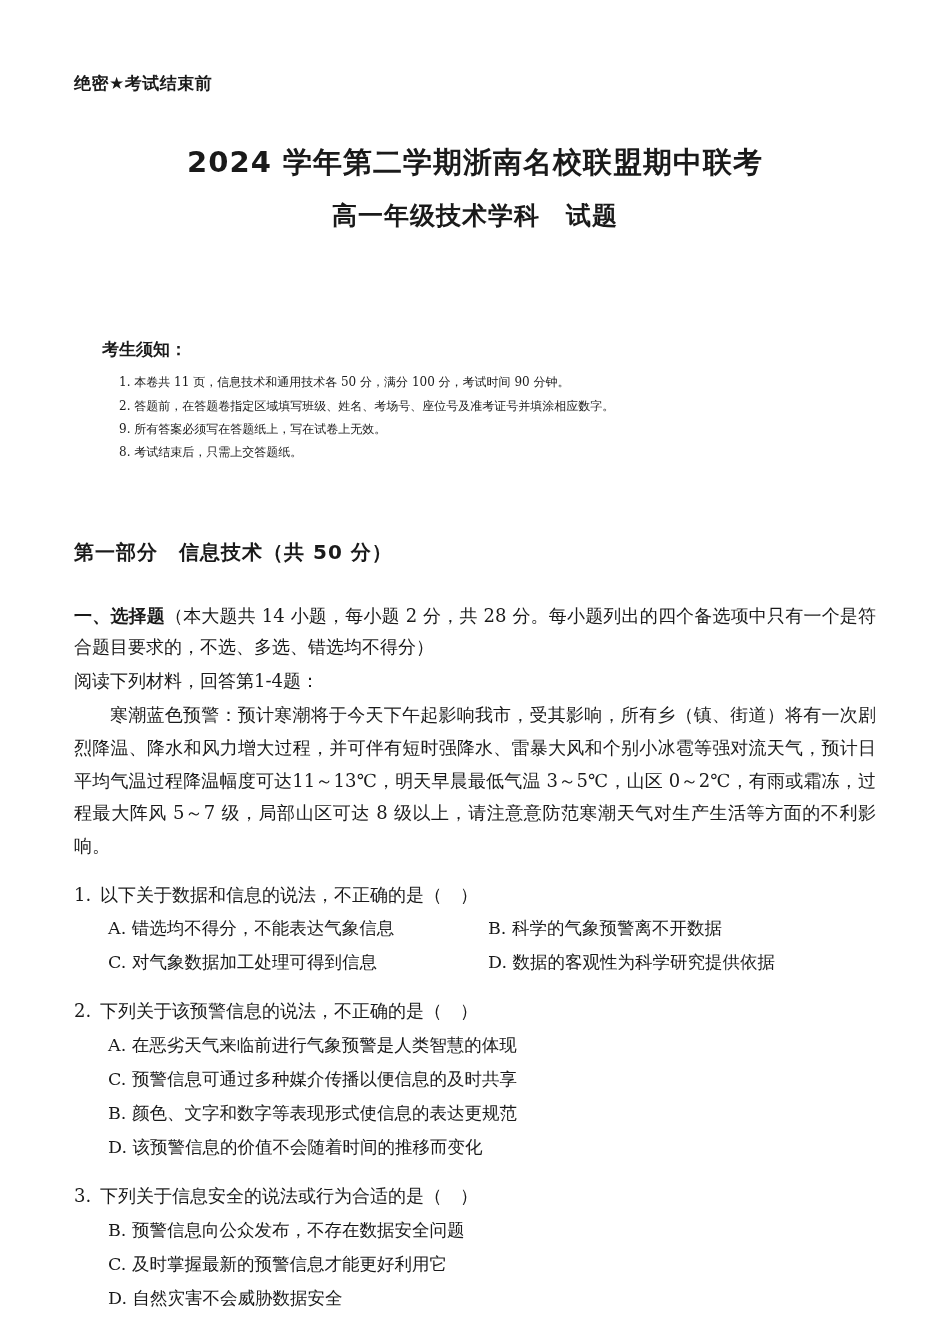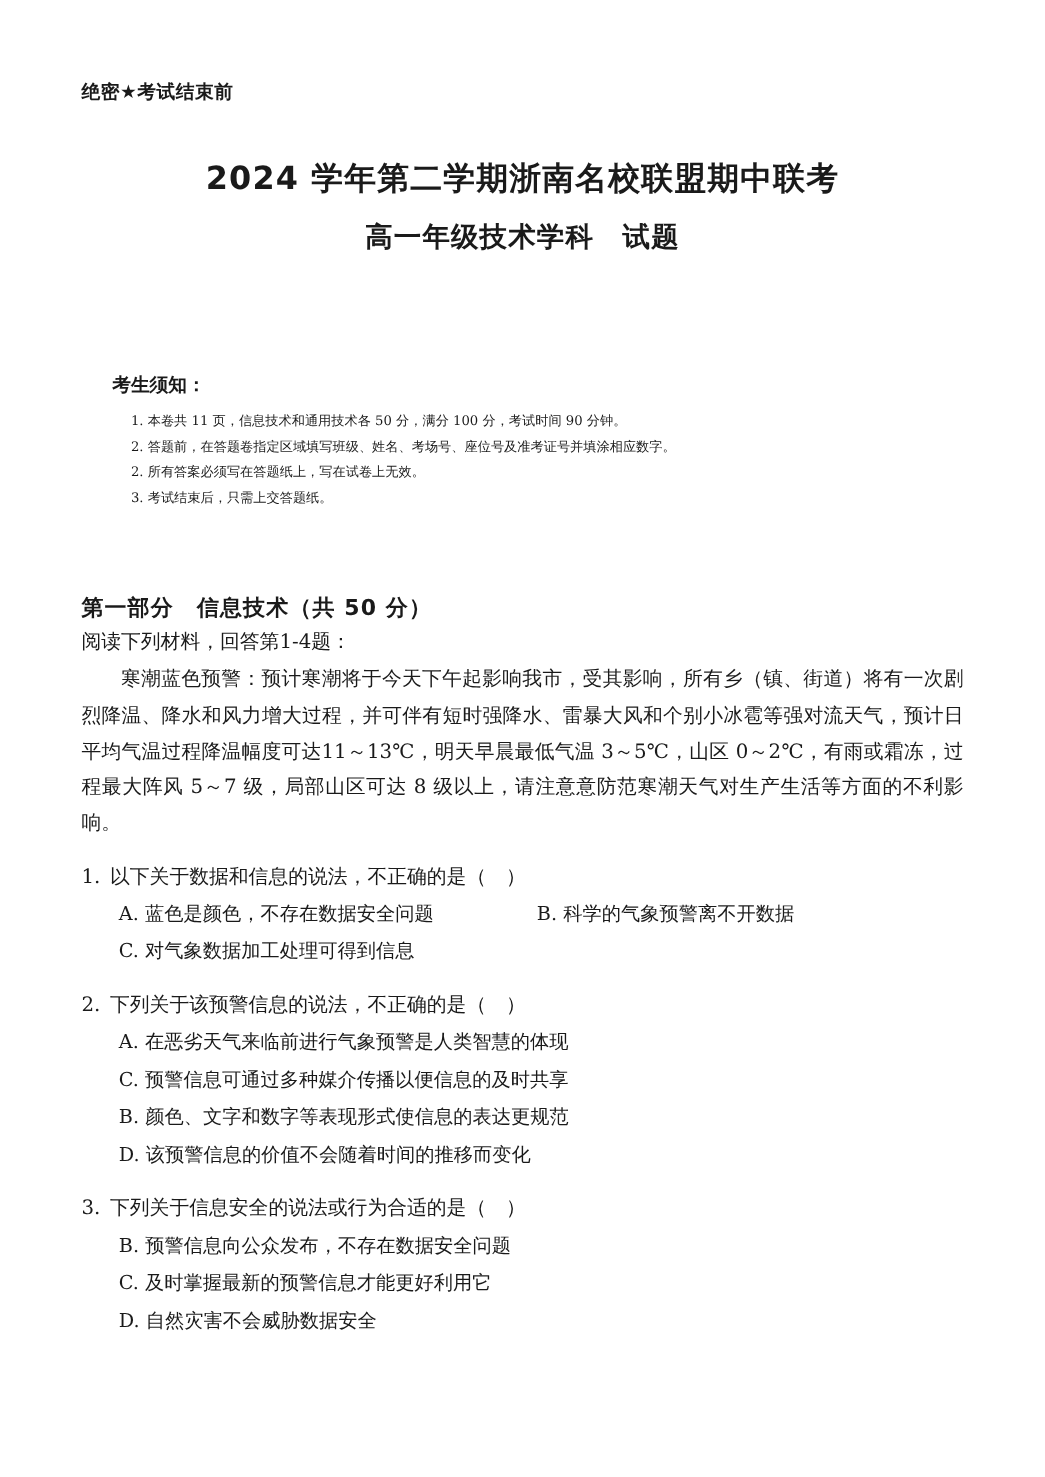--- a/index.html
+++ b/index.html
@@ -129,37 +129,39 @@
 
   <div class="title-block">
     <h1 class="main-title">2024 学年第二学期浙南名校联盟期中联考</h1>
     <h2 class="sub-title">高一年级技术学科　试题</h2>
   </div>
 
   <div class="notice-block">
     <div class="notice-heading">考生须知：</div>
     <p class="notice-item">1. 本卷共 11 页，信息技术和通用技术各 50 分，满分 100 分，考试时间 90 分钟。</p>
     <p class="notice-item">2. 答题前，在答题卷指定区域填写班级、姓名、考场号、座位号及准考证号并填涂相应数字。</p>
-    <p class="notice-item">2. 所有答案必须写在答题纸上，写在试卷上无效。</p>
-    <p class="notice-item">3. 考试结束后，只需上交答题纸。</p>
+    <p class="notice-item">9. 所有答案必须写在答题纸上，写在试卷上无效。</p>
+    <p class="notice-item">8. 考试结束后，只需上交答题纸。</p>
   </div>
 
   <div class="part-heading">第一部分　信息技术（共 50 分）</div>
 
+  <p class="section-heading"><span class="bold">一、选择题</span><span>（本大题共 14 小题，每小题 2 分，共 28 分。每小题列出的四个备选项中只有一个是符合题目要求的，不选、多选、错选均不得分）</span></p>
 
   <p class="read-line">阅读下列材料，回答第1-4题：</p>
 
   <p class="material">寒潮蓝色预警：预计寒潮将于今天下午起影响我市，受其影响，所有乡（镇、街道）将有一次剧烈降温、降水和风力增大过程，并可伴有短时强降水、雷暴大风和个别小冰雹等强对流天气，预计日平均气温过程降温幅度可达11～13℃，明天早晨最低气温 3～5℃，山区 0～2℃，有雨或霜冻，过程最大阵风 5～7 级，局部山区可达 8 级以上，请注意意防范寒潮天气对生产生活等方面的不利影响。</p>
 
   <div class="q">
     <p class="q-stem"><span class="num">1.</span><span>以下关于数据和信息的说法，不正确的是（　）</span></p>
     <div class="opts-grid">
-      <div class="opt">A. 蓝色是颜色，不存在数据安全问题</div>
+      <div class="opt">A. 错选均不得分，不能表达气象信息</div>
       <div class="opt">B. 科学的气象预警离不开数据</div>
       <div class="opt">C. 对气象数据加工处理可得到信息</div>
+      <div class="opt">D. 数据的客观性为科学研究提供依据</div>
     </div>
   </div>
 
   <div class="q">
     <p class="q-stem"><span class="num">2.</span><span>下列关于该预警信息的说法，不正确的是（　）</span></p>
     <div class="opt-list">
       <div class="opt">A. 在恶劣天气来临前进行气象预警是人类智慧的体现</div>
       <div class="opt">C. 预警信息可通过多种媒介传播以便信息的及时共享</div>
       <div class="opt">B. 颜色、文字和数字等表现形式使信息的表达更规范</div>
       <div class="opt">D. 该预警信息的价值不会随着时间的推移而变化</div>

